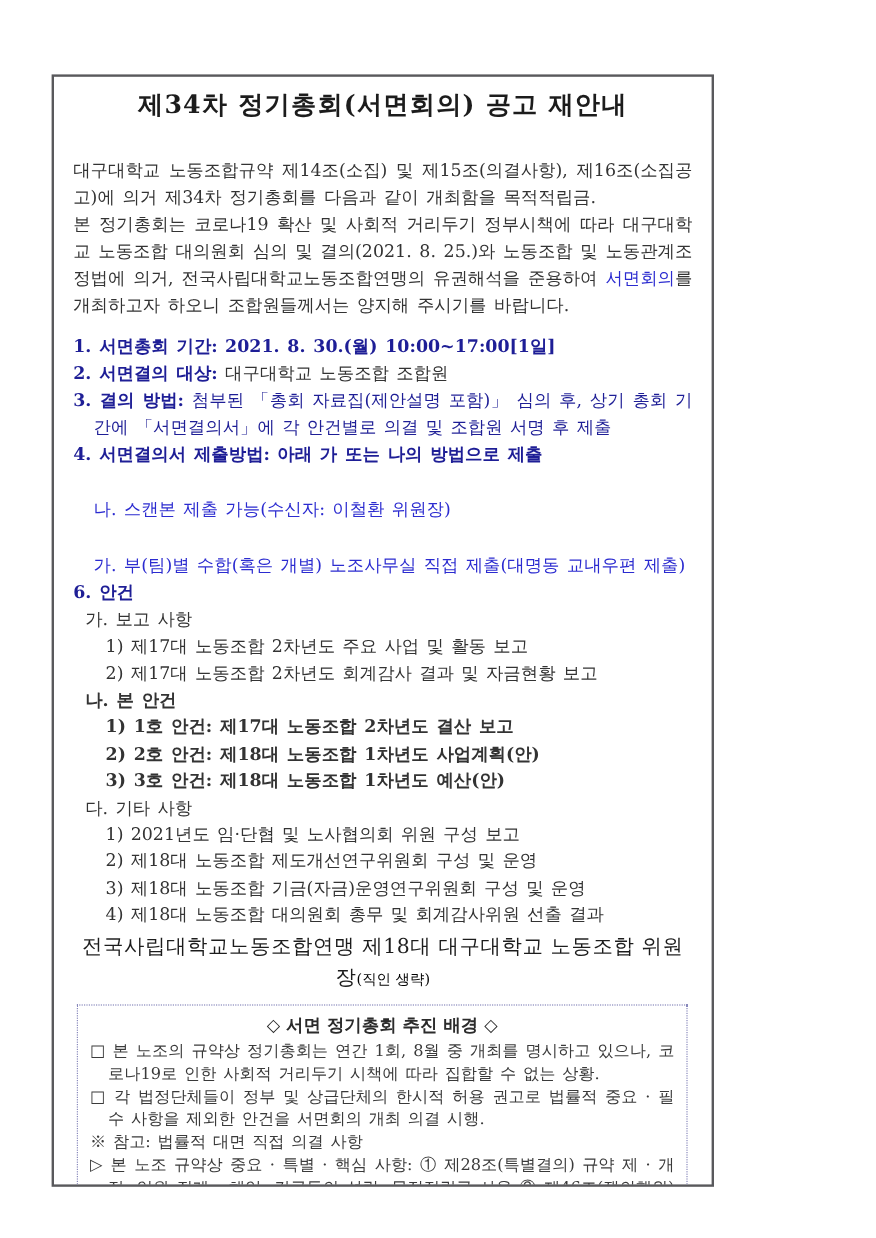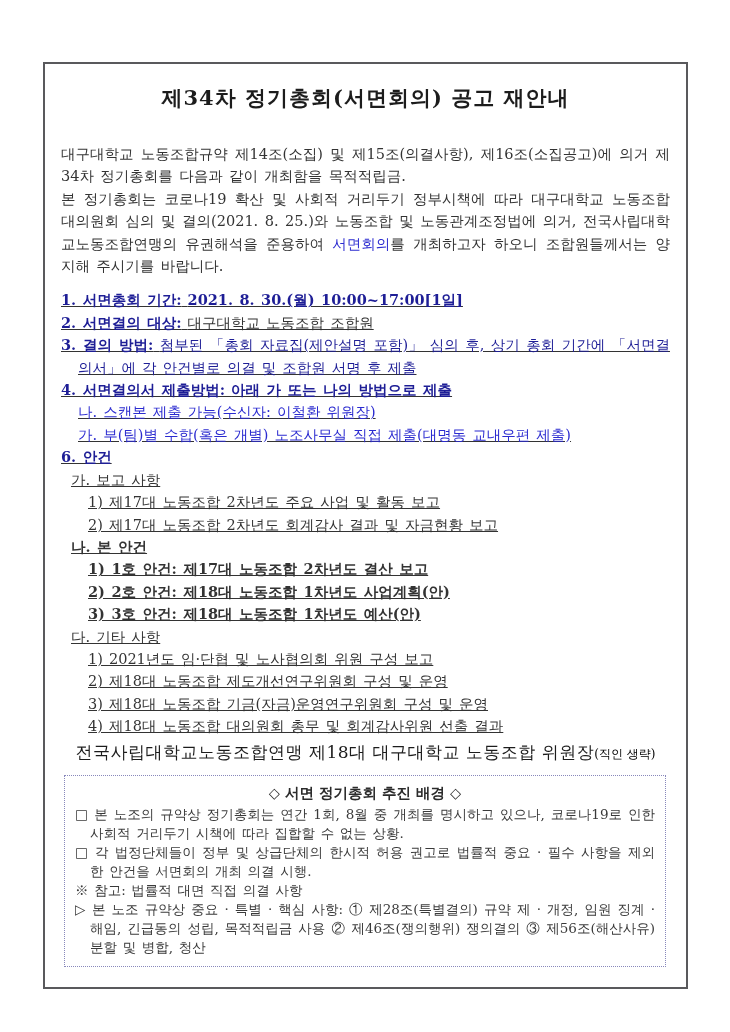--- a/index.html
+++ b/index.html
@@ -5,52 +5,52 @@
   * { margin: 0; padding: 0; box-sizing: border-box; }
   html, body { width: 730px; height: 1032px; background: #ffffff; }
   body {
     font-family: "DejaVu Serif", "Liberation Serif", serif;
     color: #333333;
     position: relative;
   }
   .border-frame {
     position: absolute;
     left: 43px; top: 62px;
-    width: 645px; height: 927px;
+    width: 552px; height: 927px;
     border: 2px solid #59595c;
     background: #ffffff;
-    padding: 20px 16px 0 16px;
+    padding: 9px 16px 0 16px;
     overflow: hidden;
   }
   .doc-title {
     text-align: center;
     font-size: 21px;
     font-weight: bold;
     color: #1c1c1c;
     letter-spacing: 1px;
     line-height: 28px;
     margin-bottom: 31px;
   }
   .body-text {
     font-size: 14.5px;
     line-height: 22.4px;
     text-align: justify;
     word-spacing: 0.12em;
     color: #333333;
   }
-  .list { margin-top: 12px; text-decoration: underline; }
+  .list { margin-top: 12px; }
   .li {
     font-size: 14.5px;
     line-height: 22.4px;
     text-align: justify;
     word-spacing: 0.10em;
   }
   .hang { padding-left: 17px; text-indent: -17px; }
   .navy { color: #1e1e96; }
-  .blue { color: #2b2bd0; }
+  .blue { color: #2b2bd0; margin-top: 24px; }
   .b { font-weight: bold; }
   .sub { margin-left: 17px; }
   .sec { margin-left: 10px; }
   .sec-item { margin-left: 27px; }
   .date-line {
     text-align: center;
     font-size: 15px;
     line-height: 22px;
     margin-top: 2px;
     color: #333333;

